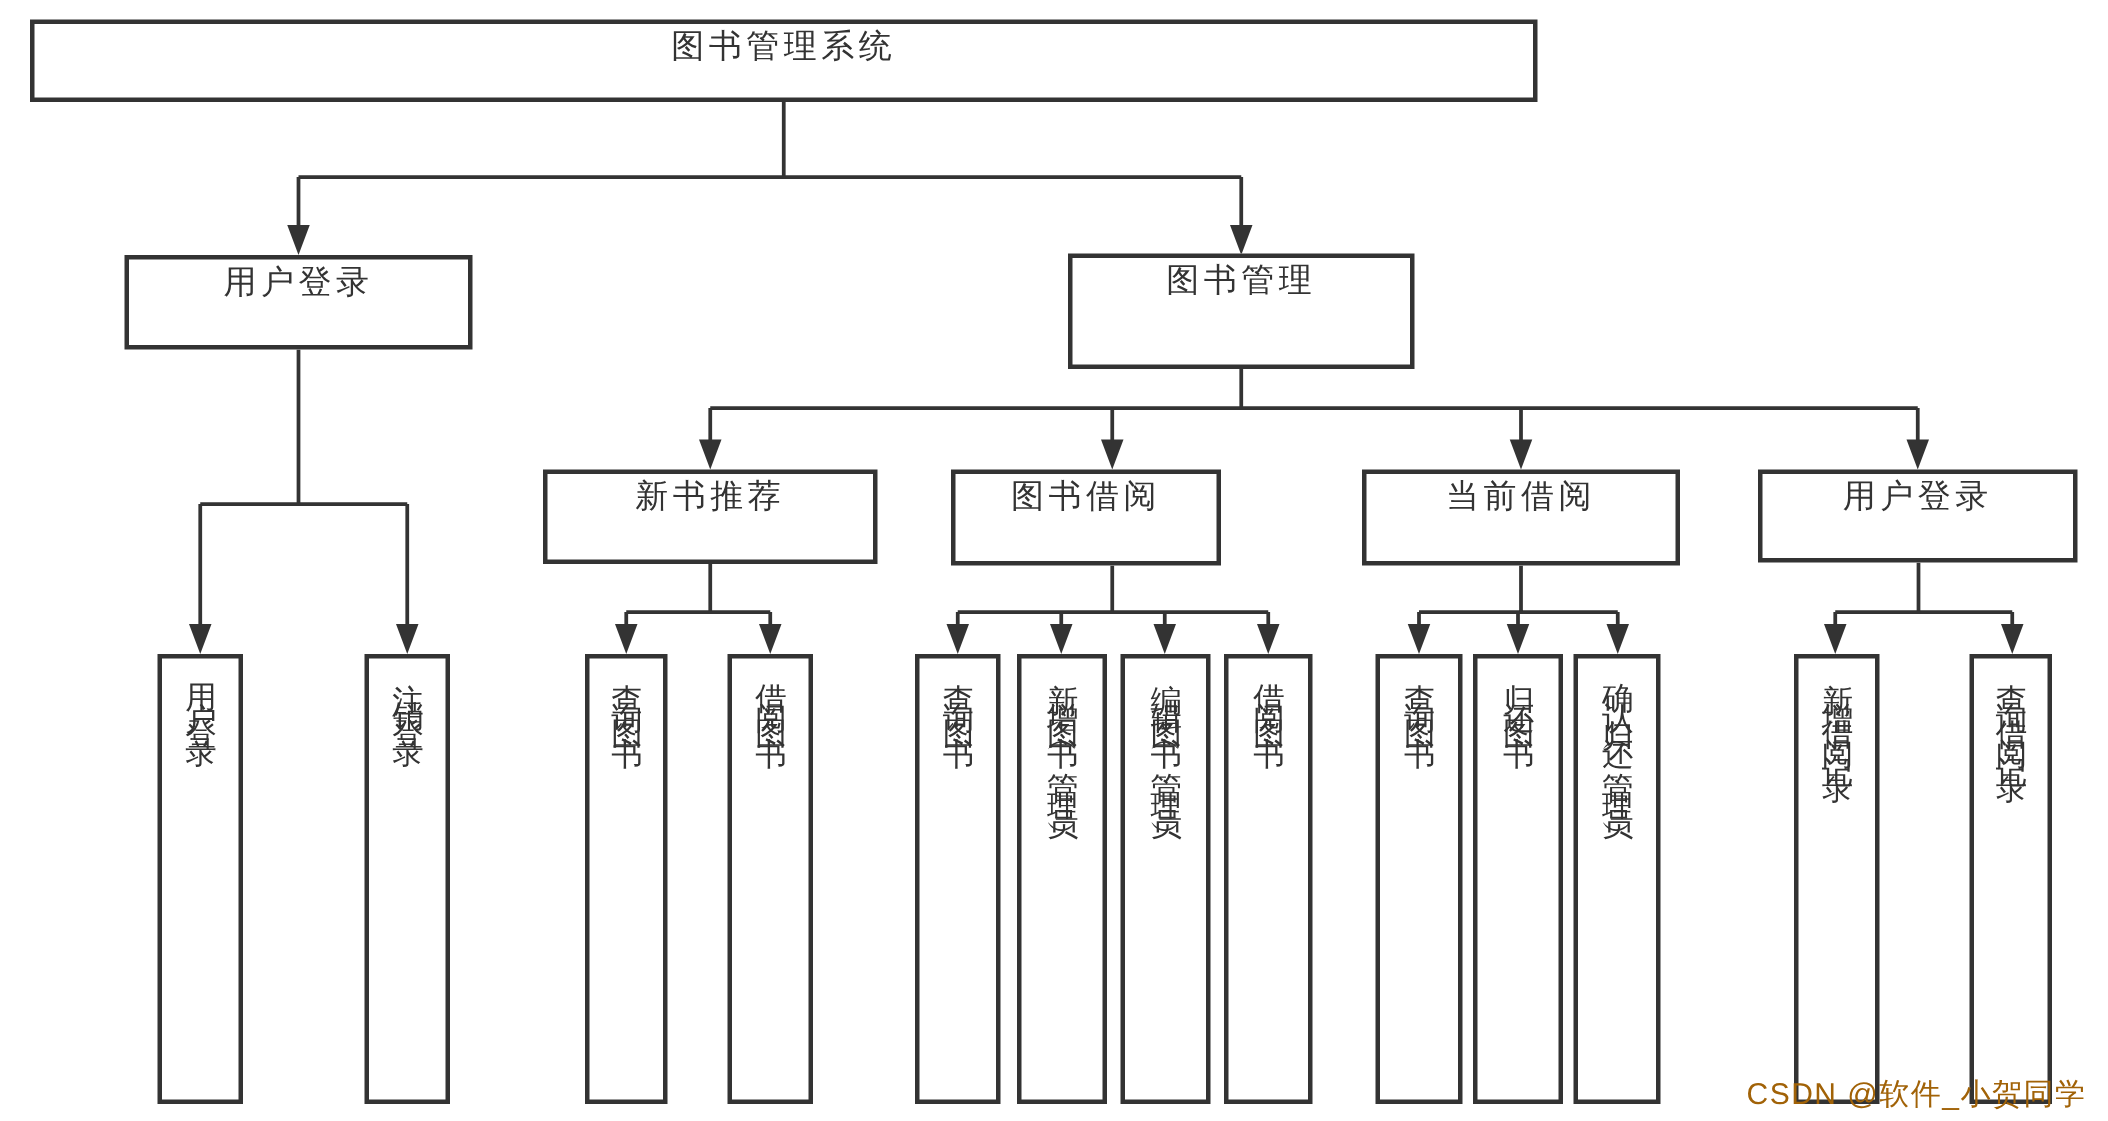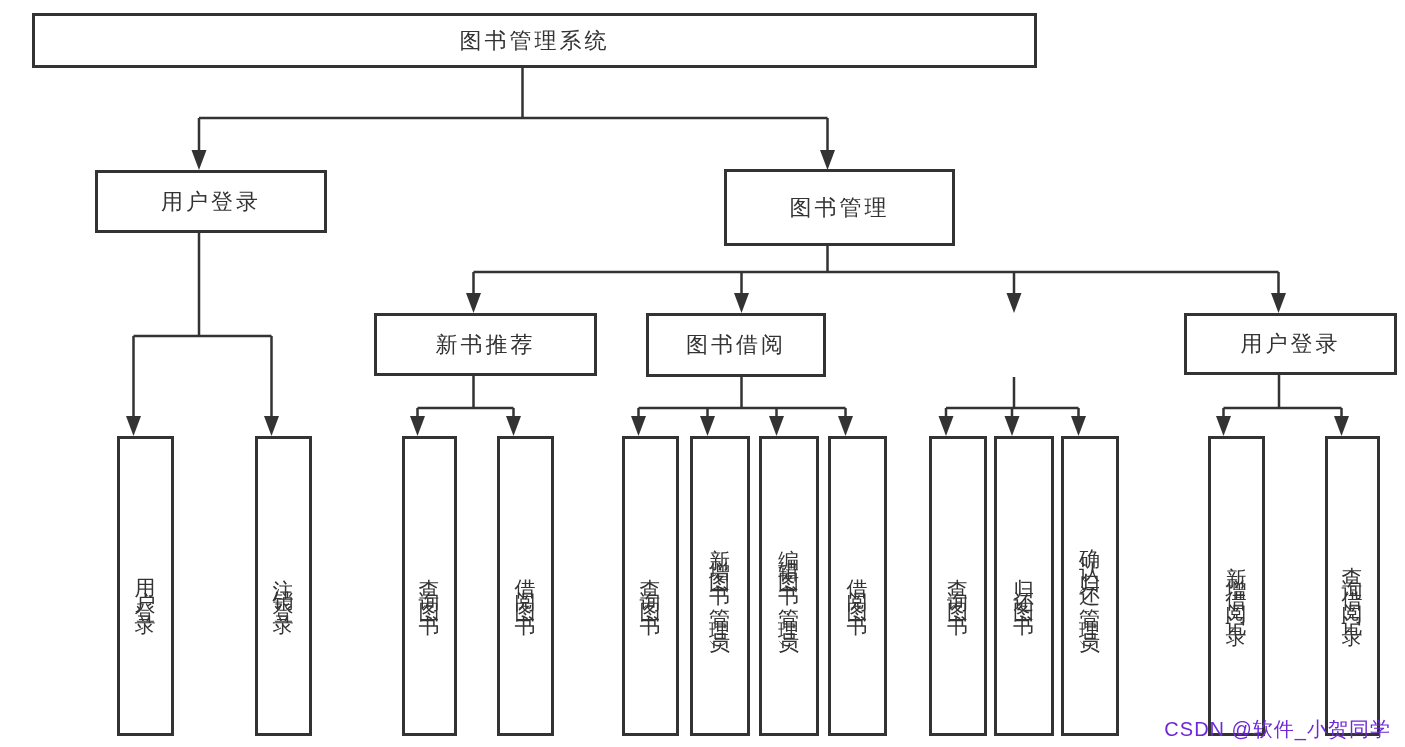--- a/index.html
+++ b/index.html
@@ -21,25 +21,24 @@
     top: 0;
     z-index: 1;
     pointer-events: none;
   }
   .node {
     position: absolute;
     background: #ffffff;
     border: 3px solid #333333;
     box-sizing: border-box;
     display: flex;
-    align-items: center;
+    align-items: flex-start;
     justify-content: center;
     color: #333333;
     z-index: 2;
-    margin-left: 12px;
   }
   .node-h {
     font-size: 22px;
     letter-spacing: 3px;
   }
   .node-h .lbl {
     white-space: nowrap;
   }
   .node-v {
     font-size: 21px;
@@ -48,21 +47,21 @@
     writing-mode: vertical-rl;
     text-orientation: mixed;
     letter-spacing: 12px;
     line-height: 1;
   }
   .watermark {
     position: absolute;
     right: 14px;
     bottom: 4px;
     font-size: 20px;
-    color: #6d28d9;
+    color: #a16207;
     letter-spacing: 1px;
     z-index: 10;
     white-space: nowrap;
   }
 </style>
 </head>
 <body>
 
 <div id="canvas">
 
@@ -116,20 +115,23 @@
   <div class="node node-h" style="left:712px; top:169px; width:231px; height:77px;">
     <span class="lbl">图书管理</span>
   </div>
 
   <div class="node node-h" style="left:362px; top:313px; width:223px; height:63px;">
     <span class="lbl">新书推荐</span>
   </div>
   <div class="node node-h" style="left:634px; top:313px; width:180px; height:64px;">
     <span class="lbl">图书借阅</span>
   </div>
+  <div class="node node-h" style="left:908px; top:313px; width:212px; height:64px;">
+    <span class="lbl">当前借阅</span>
+  </div>
   <div class="node node-h" style="left:1172px; top:313px; width:213px; height:62px;">
     <span class="lbl">用户登录</span>
   </div>
 
   <div class="node node-v" style="left:105px; top:436px; width:57px; height:300px;">
     <span class="lbl">用户登录</span>
   </div>
   <div class="node node-v" style="left:243px; top:436px; width:57px; height:300px;">
     <span class="lbl">注销登录</span>
   </div>

